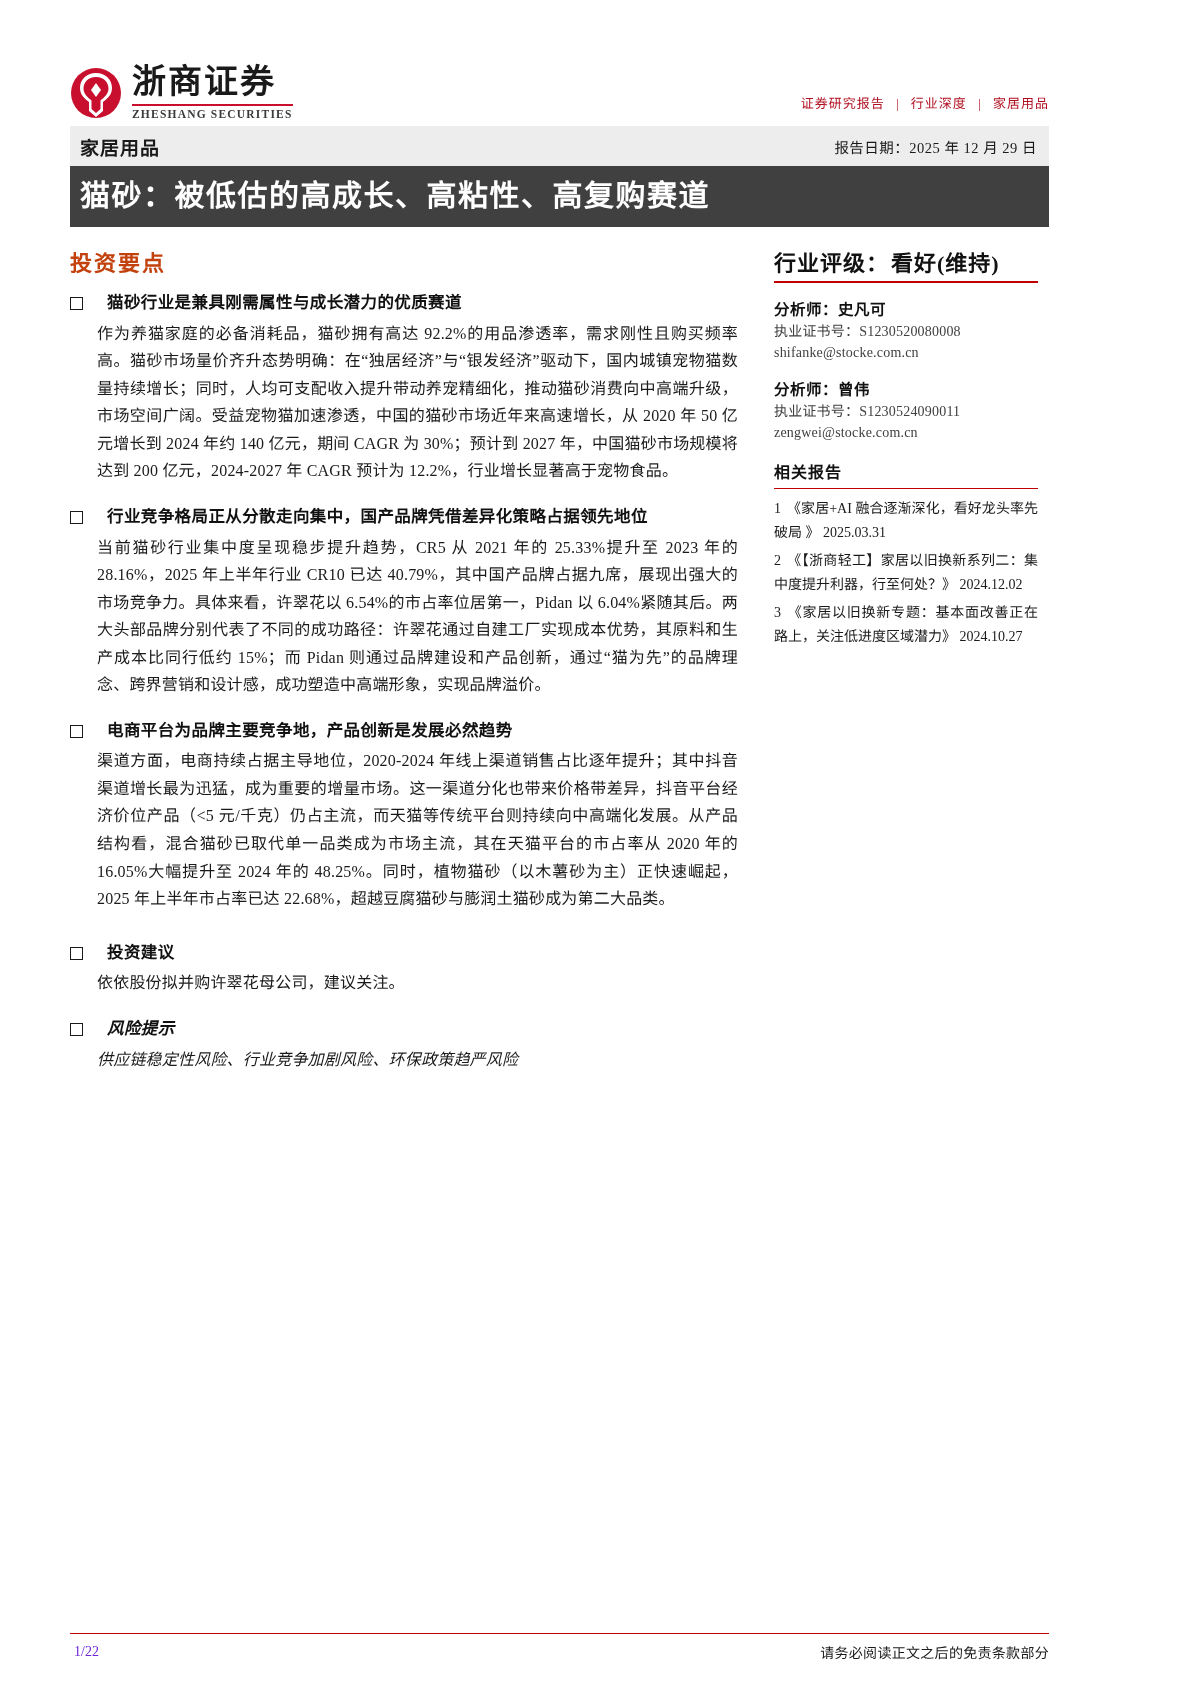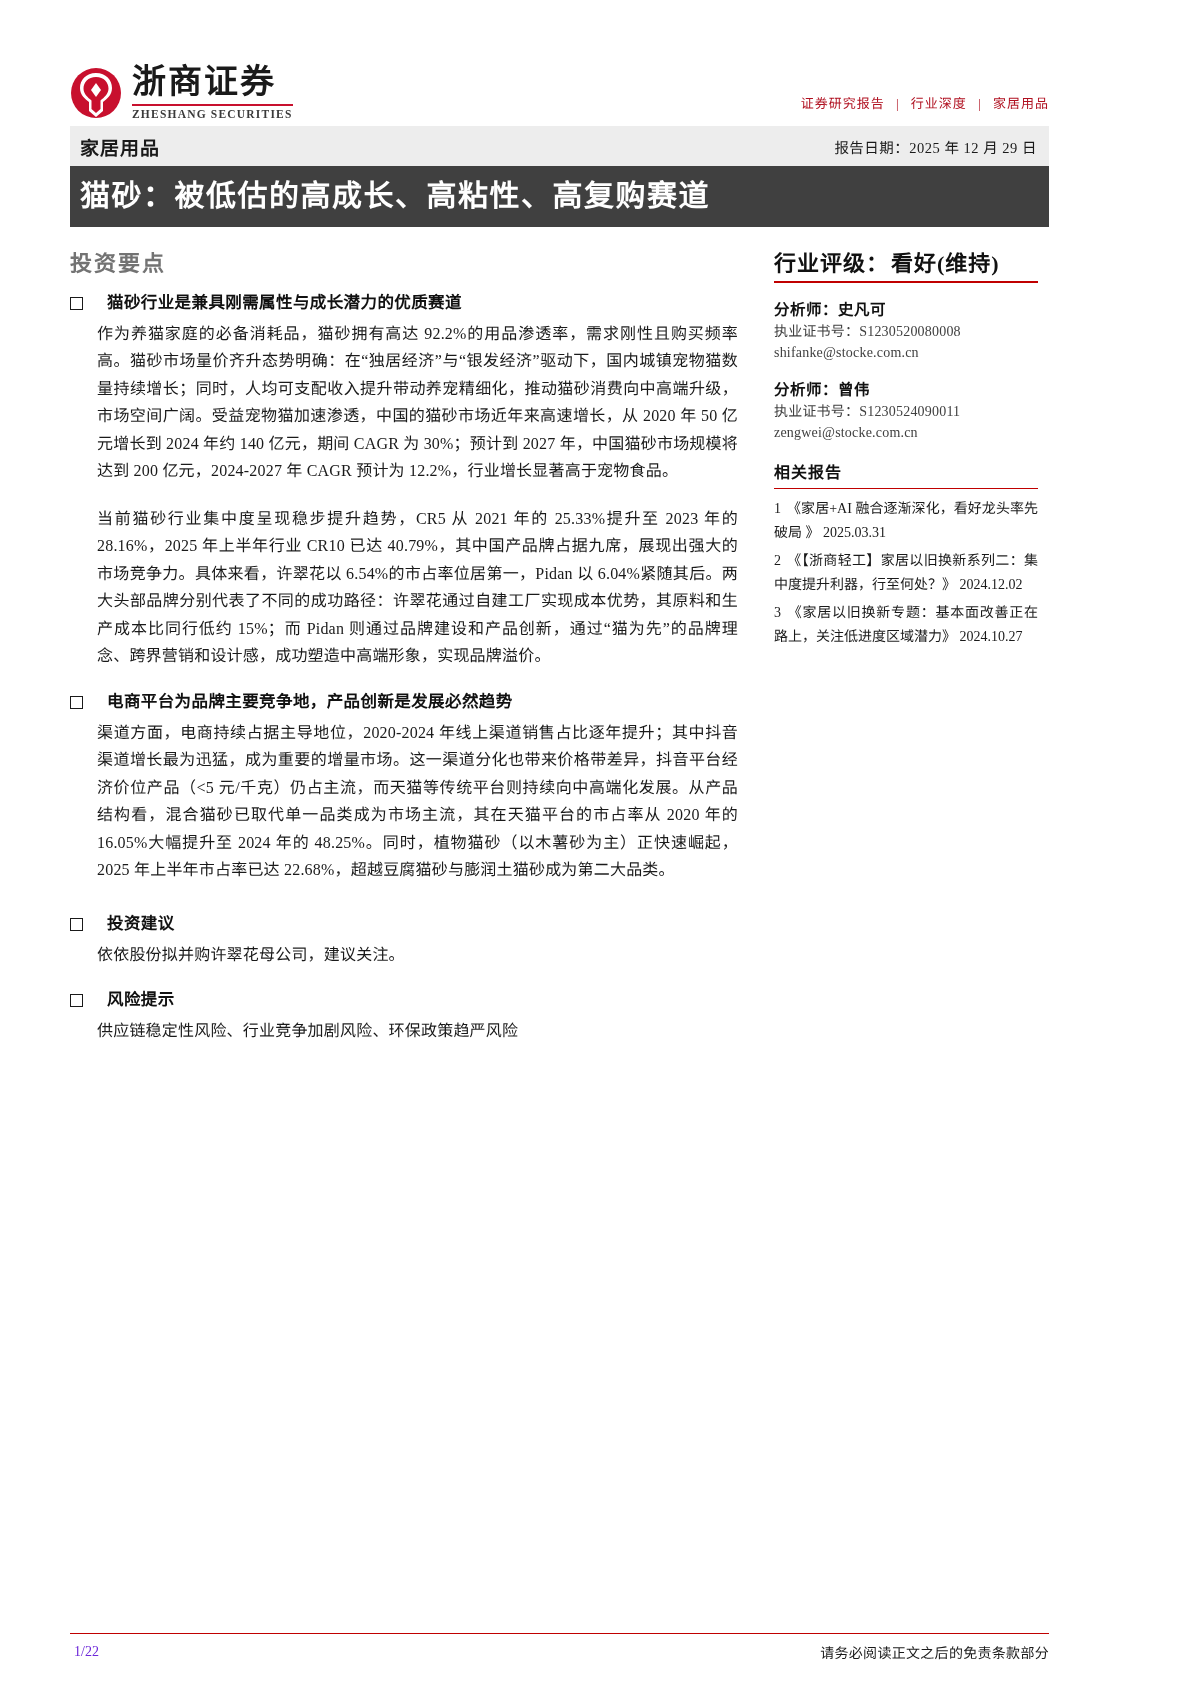--- a/index.html
+++ b/index.html
@@ -140,21 +140,21 @@
     flex: 0 0 692px;
     padding-right: 24px;
   }
   .col-right {
     width: 276px;
     flex: 0 0 276px;
     padding-left: 12px;
   }
 
   .section-title {
-    color: #737373;
+    color: #c2410c;
     font-size: 22px;
     font-weight: bold;
     letter-spacing: 2px;
     margin: 18px 0 14px 0;
     font-family: "Liberation Serif", "DejaVu Serif", serif;
   }
 
   .bullet-block { margin-bottom: 20px; }
 
   .bullet-head {
@@ -322,41 +322,45 @@
 
       <div class="bullet-block">
         <div class="bullet-head">
           <div class="bullet-sq"></div>
           <div class="bullet-title">猫砂行业是兼具刚需属性与成长潜力的优质赛道</div>
         </div>
         <div class="bullet-body">作为养猫家庭的必备消耗品，猫砂拥有高达 92.2%的用品渗透率，需求刚性且购买频率高。猫砂市场量价齐升态势明确：在“独居经济”与“银发经济”驱动下，国内城镇宠物猫数量持续增长；同时，人均可支配收入提升带动养宠精细化，推动猫砂消费向中高端升级，市场空间广阔。受益宠物猫加速渗透，中国的猫砂市场近年来高速增长，从 2020 年 50 亿元增长到 2024 年约 140 亿元，期间 CAGR 为 30%；预计到 2027 年，中国猫砂市场规模将达到 200 亿元，2024-2027 年 CAGR 预计为 12.2%，行业增长显著高于宠物食品。</div>
       </div>
 
       <div class="bullet-block">
+        <div class="bullet-head">
+          <div class="bullet-sq"></div>
+          <div class="bullet-title">行业竞争格局正从分散走向集中，国产品牌凭借差异化策略占据领先地位</div>
+        </div>
         <div class="bullet-body">当前猫砂行业集中度呈现稳步提升趋势，CR5 从 2021 年的 25.33%提升至 2023 年的 28.16%，2025 年上半年行业 CR10 已达 40.79%，其中国产品牌占据九席，展现出强大的市场竞争力。具体来看，许翠花以 6.54%的市占率位居第一，Pidan 以 6.04%紧随其后。两大头部品牌分别代表了不同的成功路径：许翠花通过自建工厂实现成本优势，其原料和生产成本比同行低约 15%；而 Pidan 则通过品牌建设和产品创新，通过“猫为先”的品牌理念、跨界营销和设计感，成功塑造中高端形象，实现品牌溢价。</div>
       </div>
 
       <div class="bullet-block">
         <div class="bullet-head">
           <div class="bullet-sq"></div>
           <div class="bullet-title">电商平台为品牌主要竞争地，产品创新是发展必然趋势</div>
         </div>
         <div class="bullet-body">渠道方面，电商持续占据主导地位，2020-2024 年线上渠道销售占比逐年提升；其中抖音渠道增长最为迅猛，成为重要的增量市场。这一渠道分化也带来价格带差异，抖音平台经济价位产品（&lt;5 元/千克）仍占主流，而天猫等传统平台则持续向中高端化发展。从产品结构看，混合猫砂已取代单一品类成为市场主流，其在天猫平台的市占率从 2020 年的 16.05%大幅提升至 2024 年的 48.25%。同时，植物猫砂（以木薯砂为主）正快速崛起，2025 年上半年市占率已达 22.68%，超越豆腐猫砂与膨润土猫砂成为第二大品类。</div>
       </div>
 
 
       <div class="bullet-block" style="margin-top:28px;">
         <div class="bullet-head">
           <div class="bullet-sq"></div>
           <div class="bullet-title">投资建议</div>
         </div>
         <div class="bullet-body">依依股份拟并购许翠花母公司，建议关注。</div>
       </div>
 
-      <div class="bullet-block" style="margin-top:12px;">
+      <div class="bullet-block" style="margin-top:12px;font-style:italic;">
         <div class="bullet-head">
           <div class="bullet-sq"></div>
           <div class="bullet-title">风险提示</div>
         </div>
         <div class="bullet-body">供应链稳定性风险、行业竞争加剧风险、环保政策趋严风险</div>
       </div>
     </div>
 
     <div class="col-right">
 

